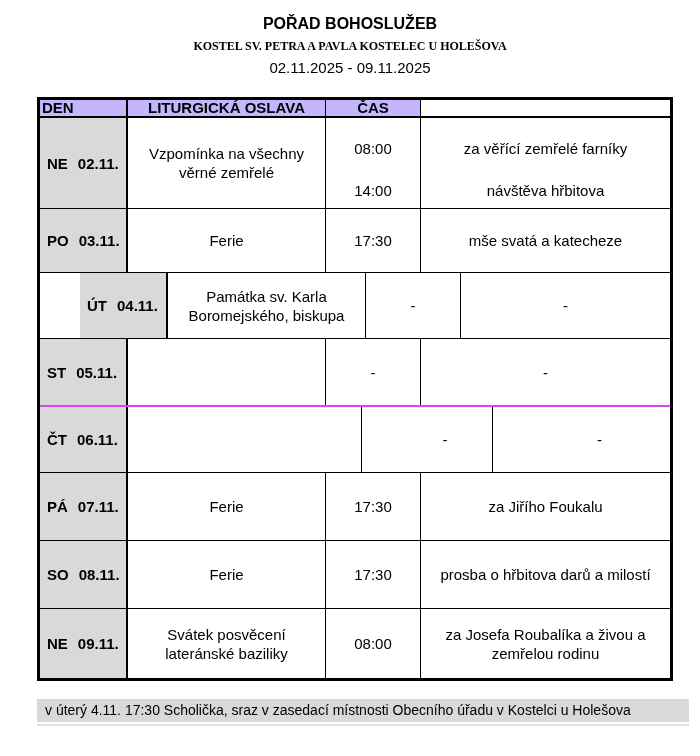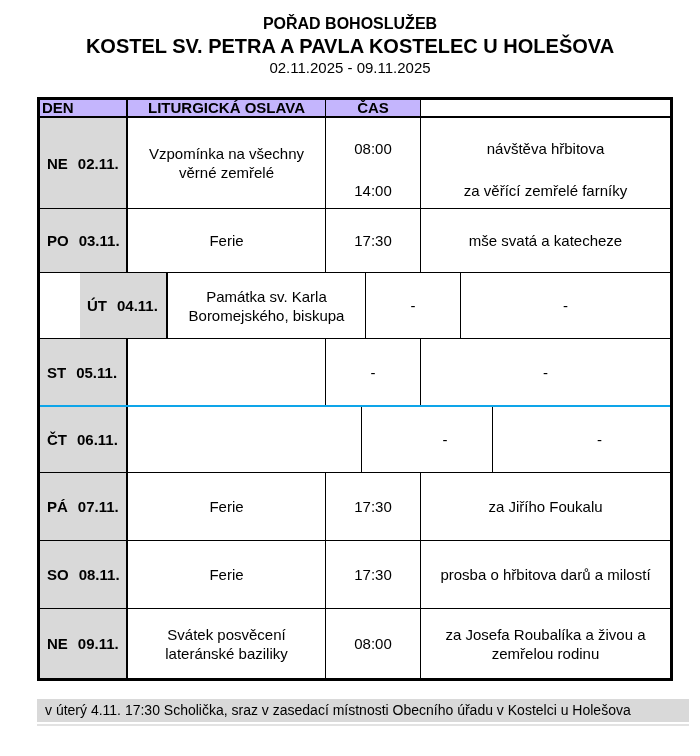--- a/index.html
+++ b/index.html
@@ -4,42 +4,42 @@
 <style>
   html, body { margin: 0; padding: 0; background: #ffffff; }
   body {
     width: 700px; height: 756px;
     font-family: "Liberation Sans", sans-serif;
     color: #000000;
     overflow: hidden;
   }
   .doc-header { text-align: center; margin-top: 13px; }
   .doc-title    { font-size: 16px; font-weight: 700; line-height: 22px; }
-  .doc-subtitle { font-size: 20px; font-weight: 700; line-height: 22px; }
+  .doc-subtitle { font-size: 12px; font-weight: 700; line-height: 22px; font-family: Liberation Serif, serif; }
   .doc-daterange{ font-size: 15px; font-weight: 400; line-height: 21px; }
 
   .table {
     margin: 19px 0 0 37px;
     width: 636px;
     border: 3px solid #000000;
     box-sizing: border-box;
     background: #ffffff;
   }
   .row {
     display: grid;
     grid-template-columns: 88px 198px 95px 1fr;
     border-bottom: 1px solid #000000;
     box-sizing: border-box;
   }
   .row:last-child { border-bottom: none; }
   .header-row { height: 18px; border-bottom: 2px solid #000000; }
   .row-0 { height: 91px; }
   .row-1 { height: 64px; }
   .row-2 { height: 66px; padding-left: 40px; }
-  .row-3 { height: 68px; border-bottom: 2px solid #0ea5e9; }
+  .row-3 { height: 68px; border-bottom: 2px solid #d946ef; }
   .row-4 { height: 66px; gap: 36px; }
   .row-5 { height: 68px; }
   .row-6 { height: 68px; }
   .row-7 { height: 69px; }
 
   .cell {
     display: flex;
     align-items: center;
     justify-content: center;
     text-align: center;
@@ -112,22 +112,22 @@
       <div class="cell den-cell">
         <span>NE</span>
         <span>02.11.</span>
       </div>
       <div class="cell">Vzpomínka na všechny věrné zemřelé</div>
       <div class="cell dual">
         <div>08:00</div>
         <div>14:00</div>
       </div>
       <div class="cell dual last">
+        <div>za věřící zemřelé farníky</div>
         <div>návštěva hřbitova</div>
-        <div>za věřící zemřelé farníky</div>
       </div>
     </div>
 
     <div class="row row-1">
       <div class="cell den-cell">
         <span>PO</span>
         <span>03.11.</span>
       </div>
       <div class="cell">Ferie</div>
       <div class="cell">17:30</div>

